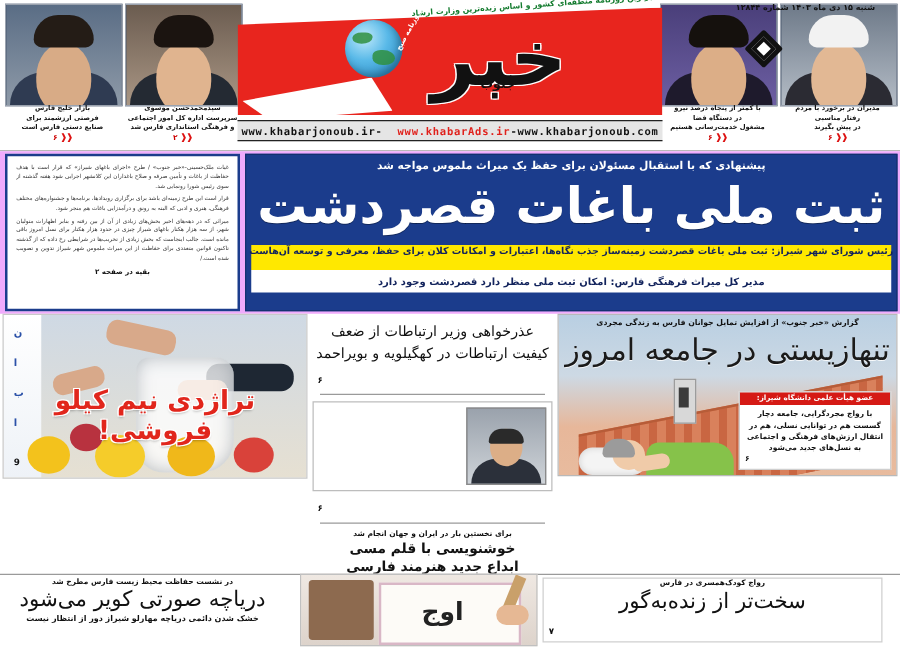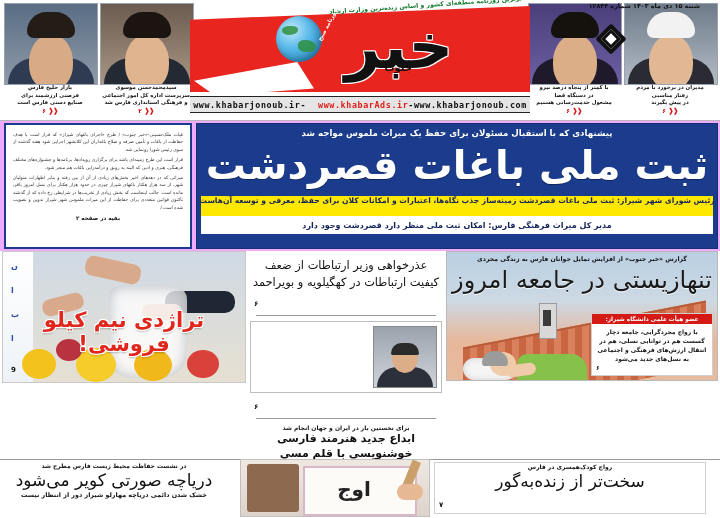--- a/index.html
+++ b/index.html
@@ -306,22 +306,22 @@
           <div style="position:absolute;left:50%;transform:translateX(-50%);bottom:32px;width:28px;height:12px;background:#2a2a2a;border-radius:12px 12px 2px 2px;"></div>
         </div>
       </div>
       <div style="text-align:left;padding:1px 4px 0 4px;">
         <span class="pgnum" style="position:static;">۶</span>
       </div>
       <div class="rule"></div>
 
       <div>
         <div class="kick2">برای نخستین بار در ایران و جهان انجام شد</div>
+        <div class="head2">خوشنویسی با قلم مسی</div>
         <div class="head2">ابداع جدید هنرمند فارسی</div>
-        <div class="head2">خوشنویسی با قلم مسی</div>
         <div style="text-align:left;padding:0 4px;">
           <span class="pgnum" style="position:static;">۶</span>
         </div>
       </div>
     </div>
 
     <div class="col col-right">
       <div class="cartoon">
         <div class="c-kick">گزارش «خبر جنوب» از افزایش تمایل جوانان فارس به زندگی مجردی</div>
         <div class="c-head">تنهازیستی در جامعه امروز</div>

